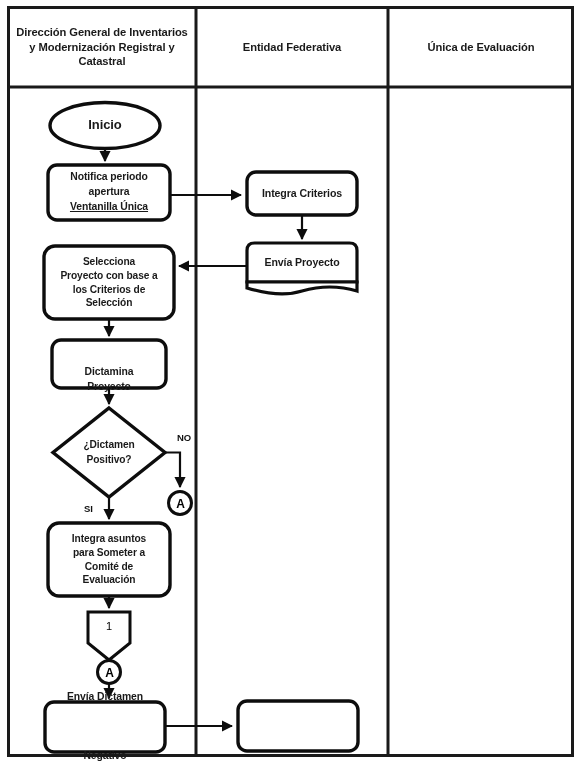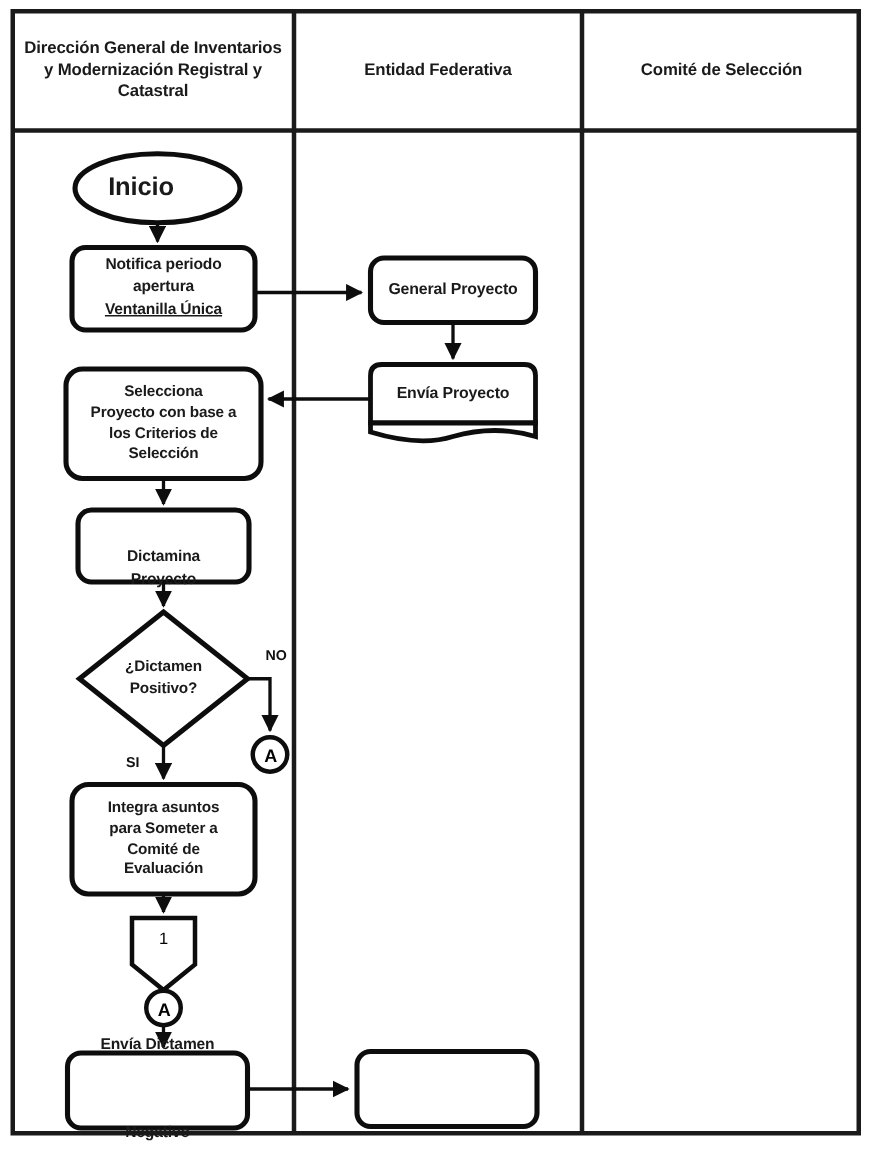--- a/index.html
+++ b/index.html
@@ -91,35 +91,35 @@
     </g>
   </svg>
 
   <div class="lane-title" style="left:12px;top:10px;width:180px;height:74px;">
     <span>Dirección General de Inventarios y Modernización Registral y Catastral</span>
   </div>
   <div class="lane-title" style="left:199px;top:10px;width:186px;height:74px;">
     <span>Entidad Federativa</span>
   </div>
   <div class="lane-title" style="left:391px;top:10px;width:180px;height:74px;">
-    <span>Comité de Selección</span>
+    <span>Única de Evaluación</span>
   </div>
 
-  <div class="node-label" style="left:39px;top:103px;width:110px;height:45px;font-size:17px;line-height:1.3;">
+  <div class="node-label" style="left:50px;top:103px;width:110px;height:45px;font-size:13px;line-height:1.3;">
     <span class="n-line">Inicio</span>
   </div>
 
   <div class="node-label" style="left:48px;top:165px;width:122px;height:55px;font-size:10.4px;line-height:1.42;">
     <span class="n-line">Notifica periodo</span>
     <span class="n-line">apertura</span>
     <span class="n-line underline">Ventanilla Única</span>
   </div>
 
   <div class="node-label" style="left:247px;top:172px;width:110px;height:43px;font-size:10.6px;line-height:1.3;">
-    <span class="n-line">General Proyecto</span>
+    <span class="n-line">Integra Criterios</span>
   </div>
 
   <div class="node-label" style="left:247px;top:243px;width:110px;height:39px;font-size:10.6px;line-height:1.3;">
     <span class="n-line">Envía Proyecto</span>
   </div>
 
   <div class="node-label" style="left:41px;top:246px;width:136px;height:73px;font-size:10.2px;line-height:1.36;">
     <span class="n-line">Selecciona</span>
     <span class="n-line">Proyecto con base a</span>
     <span class="n-line">los Criterios de</span>

